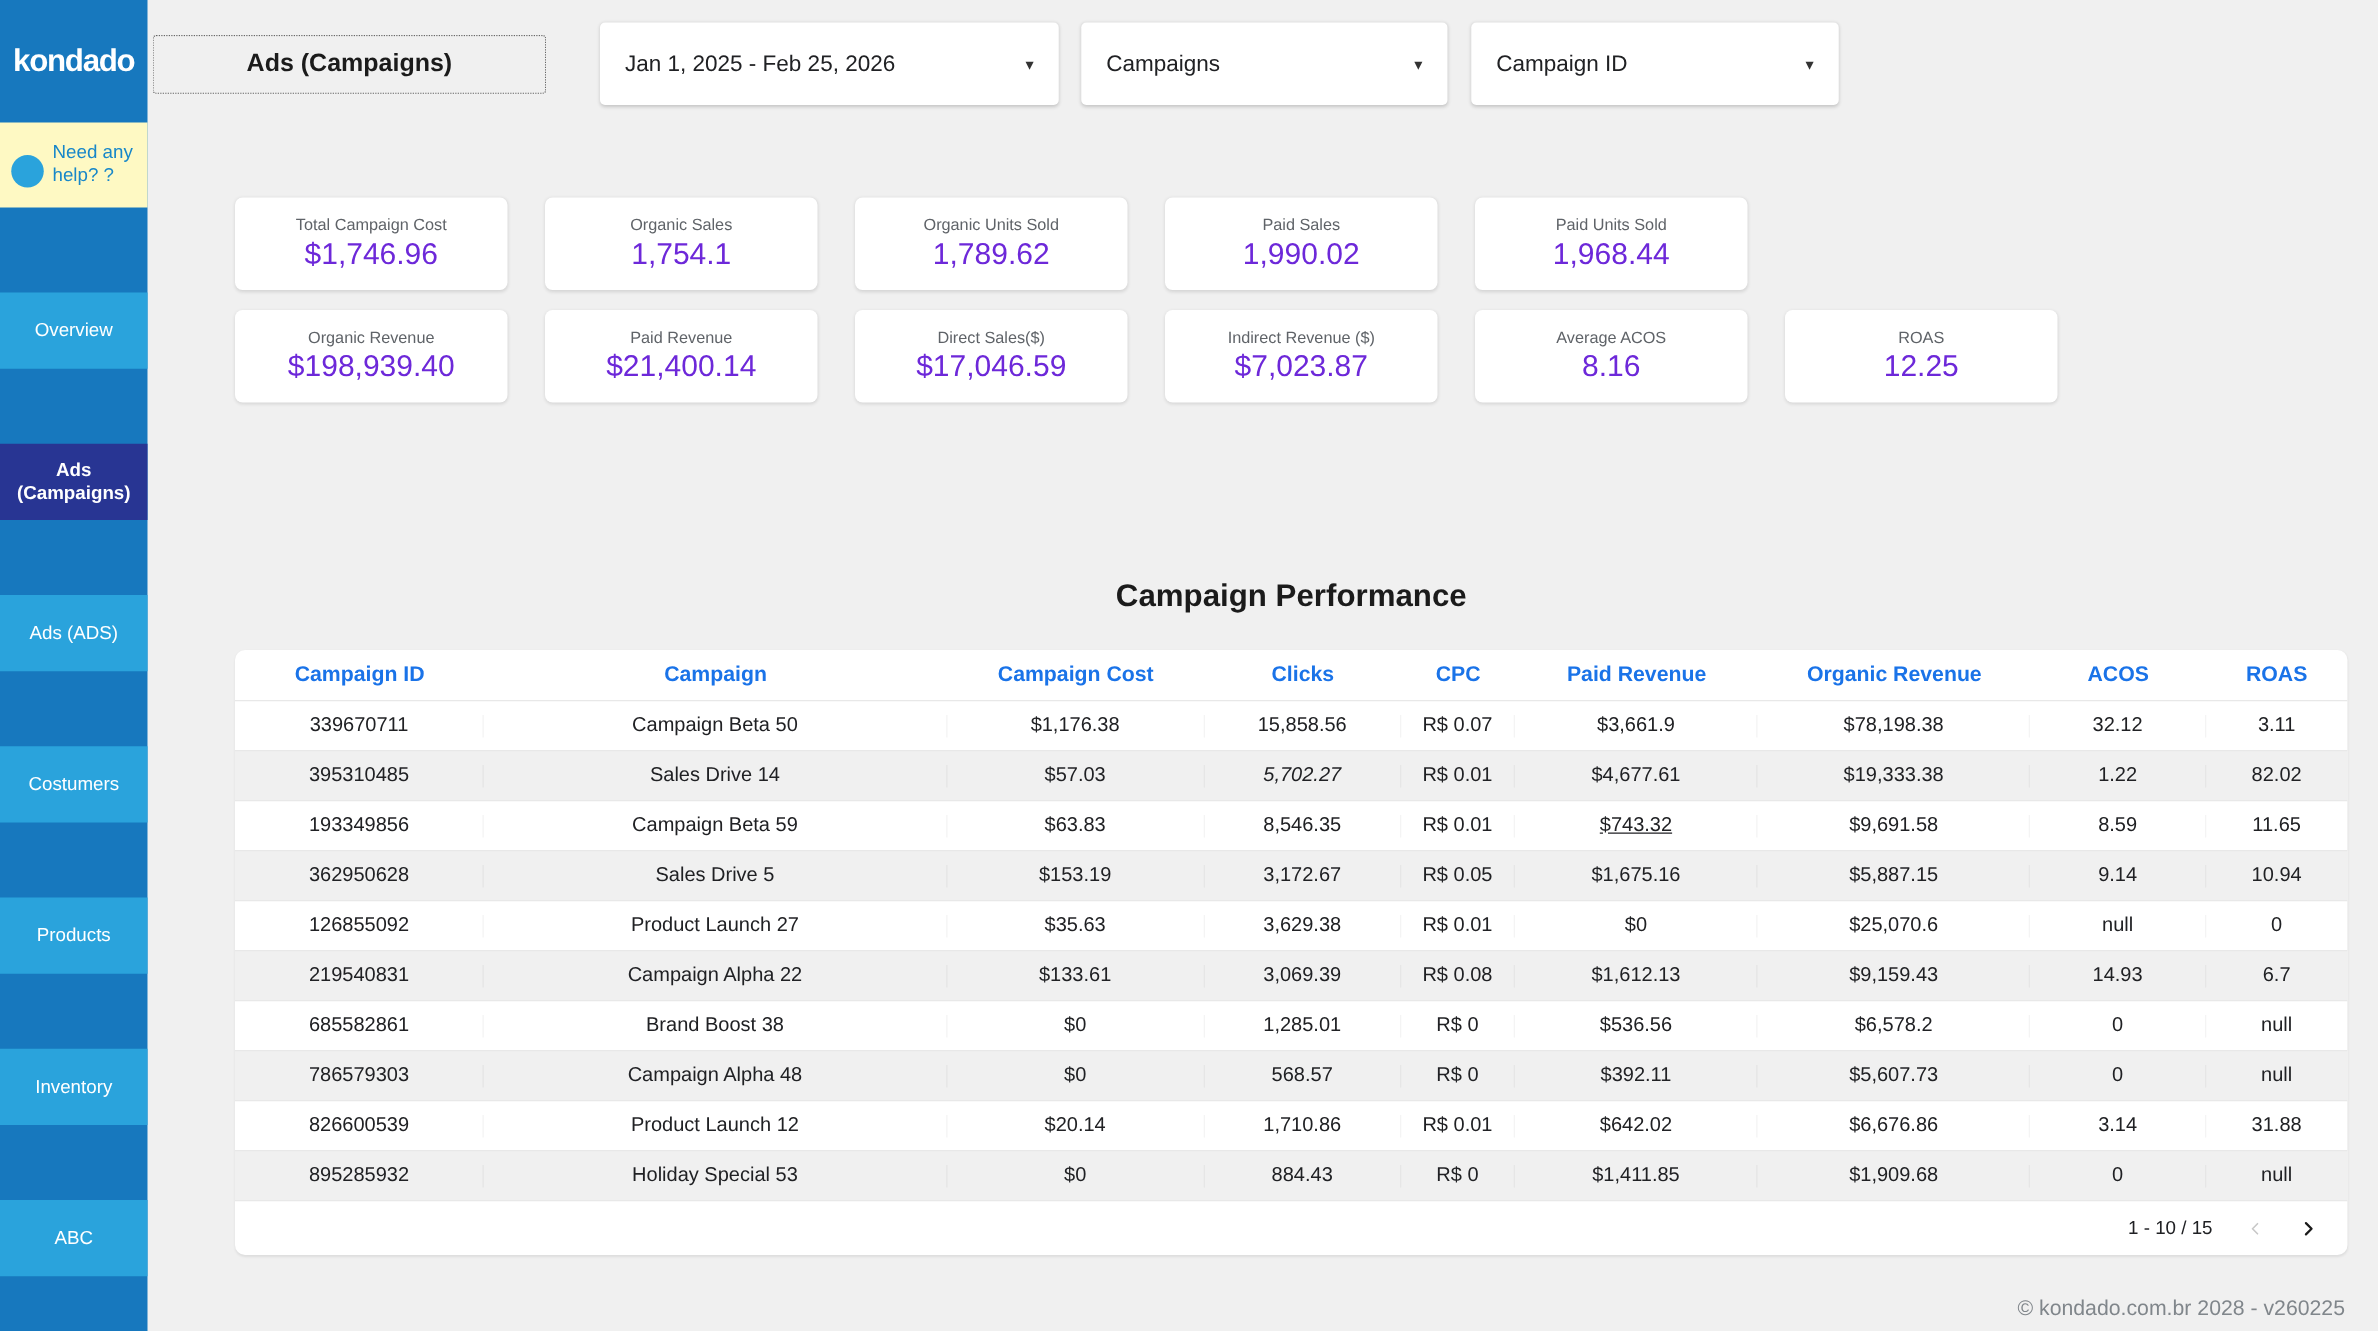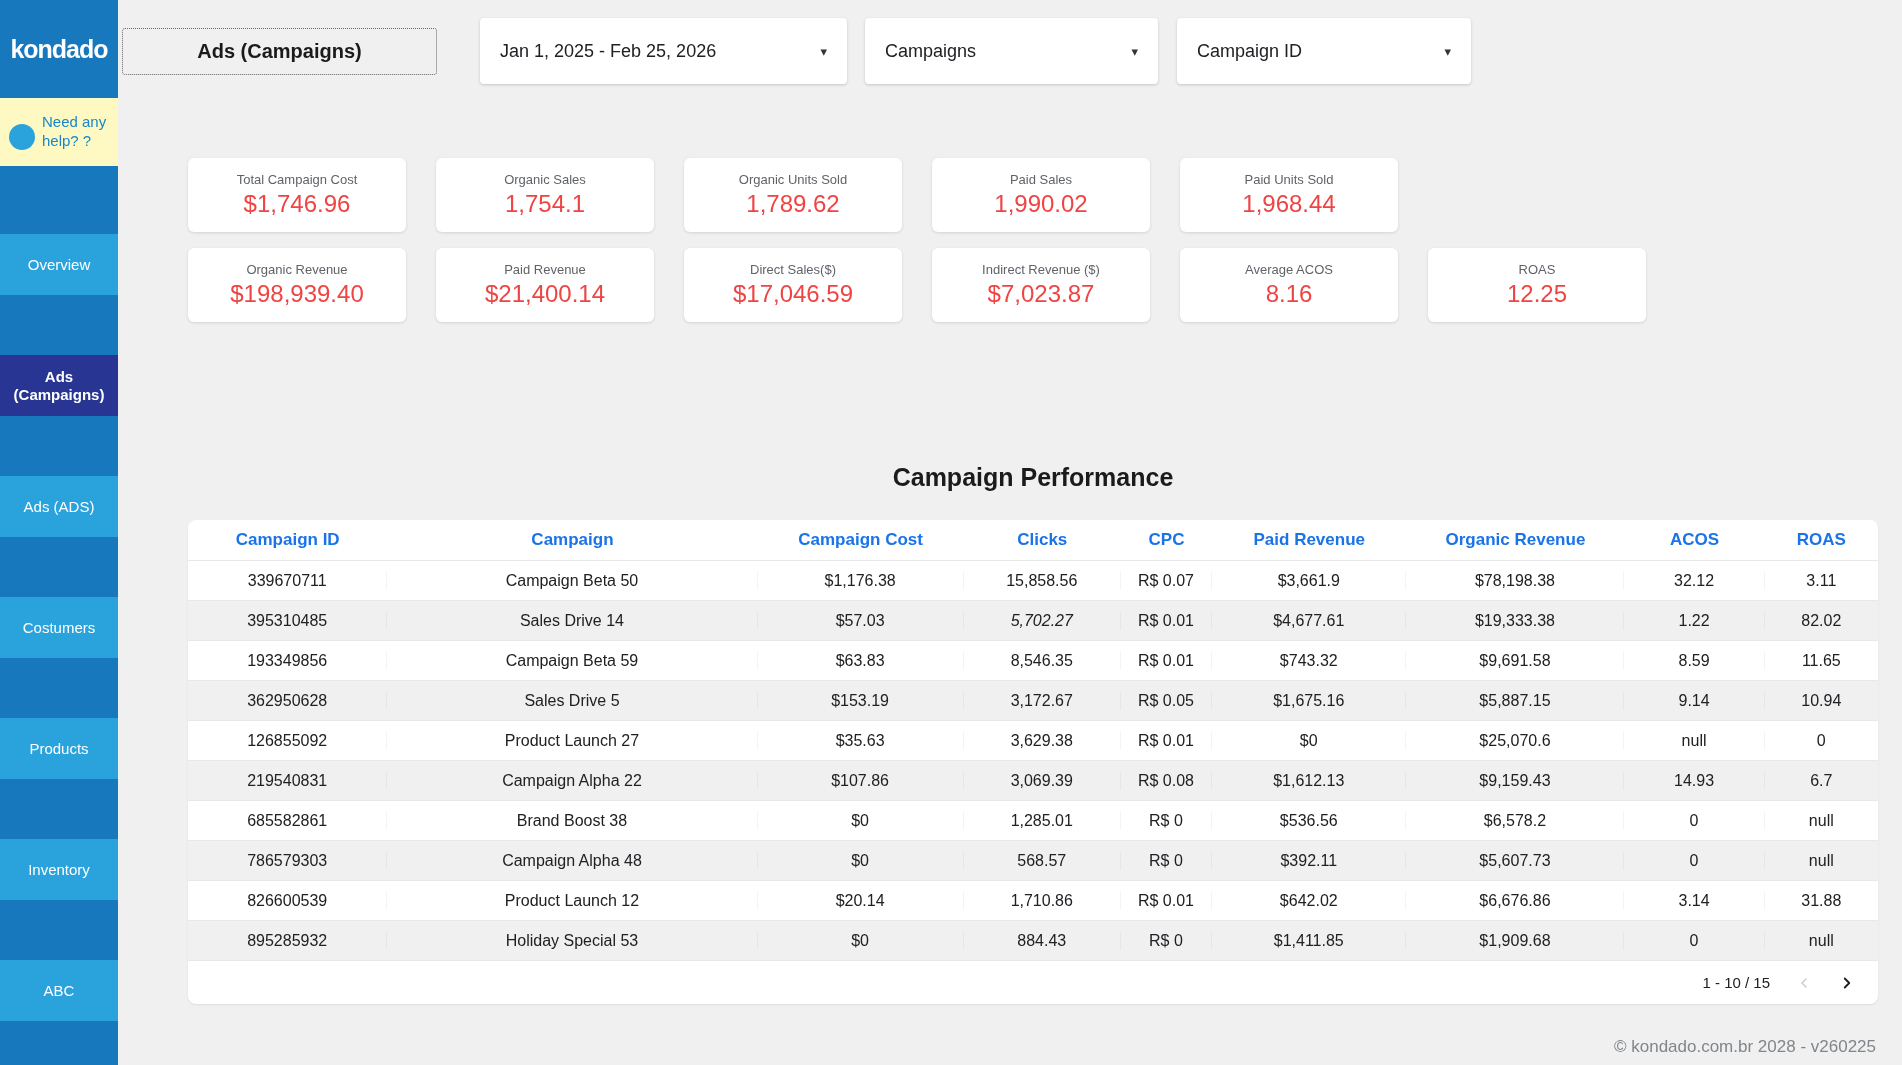--- a/index.html
+++ b/index.html
@@ -73,21 +73,21 @@
   .kpi-row1 { top: 158px; }
   .kpi-row2 { top: 248px; }
   .kpi-card {
     width: 218px; height: 74px;
     background: #ffffff; border-radius: 6px;
     box-shadow: 0 1px 3px rgba(0,0,0,0.12);
     display: flex; flex-direction: column; align-items: center; justify-content: center;
     gap: 3px;
   }
   .kpi-label { font-size: 13px; color: #5f6368; }
-  .kpi-value { font-size: 24px; color: #ef4444; }
+  .kpi-value { font-size: 24px; color: #6d28d9; }
 
   
   .table-section { position: absolute; left: 70px; top: 462px; width: 1690px; }
   .table-title {
     text-align: center; font-size: 25px; font-weight: bold; color: #1b1b1b;
     height: 30px; line-height: 30px; margin-bottom: 28px;
   }
   .table {
     background: #ffffff; border-radius: 8px; overflow: hidden;
     box-shadow: 0 1px 2px rgba(0,0,0,0.08);
@@ -256,21 +256,21 @@
             <div class="td" style="width: 12.9%;">$19,333.38</div>
             <div class="td" style="width: 8.3%;">1.22</div>
             <div class="td" style="width: 6.7%;">82.02</div>
           </div>
           <div class="tr">
             <div class="td" style="width: 11.8%;">193349856</div>
             <div class="td" style="width: 21.9%;">Campaign Beta 59</div>
             <div class="td" style="width: 12.2%;">$63.83</div>
             <div class="td" style="width: 9.3%;">8,546.35</div>
             <div class="td" style="width: 5.4%;">R$ 0.01</div>
-            <div class="td" style="width: 11.5%;">$743.32</div>
+            <div class="td" style="width: 11.5%; text-decoration: underline;">$743.32</div>
             <div class="td" style="width: 12.9%;">$9,691.58</div>
             <div class="td" style="width: 8.3%;">8.59</div>
             <div class="td" style="width: 6.7%;">11.65</div>
           </div>
           <div class="tr">
             <div class="td" style="width: 11.8%;">362950628</div>
             <div class="td" style="width: 21.9%;">Sales Drive 5</div>
             <div class="td" style="width: 12.2%;">$153.19</div>
             <div class="td" style="width: 9.3%;">3,172.67</div>
             <div class="td" style="width: 5.4%;">R$ 0.05</div>
@@ -286,21 +286,21 @@
             <div class="td" style="width: 9.3%;">3,629.38</div>
             <div class="td" style="width: 5.4%;">R$ 0.01</div>
             <div class="td" style="width: 11.5%;">$0</div>
             <div class="td" style="width: 12.9%;">$25,070.6</div>
             <div class="td" style="width: 8.3%;">null</div>
             <div class="td" style="width: 6.7%;">0</div>
           </div>
           <div class="tr">
             <div class="td" style="width: 11.8%;">219540831</div>
             <div class="td" style="width: 21.9%;">Campaign Alpha 22</div>
-            <div class="td" style="width: 12.2%;">$107.86</div>
+            <div class="td" style="width: 12.2%;">$133.61</div>
             <div class="td" style="width: 9.3%;">3,069.39</div>
             <div class="td" style="width: 5.4%;">R$ 0.08</div>
             <div class="td" style="width: 11.5%;">$1,612.13</div>
             <div class="td" style="width: 12.9%;">$9,159.43</div>
             <div class="td" style="width: 8.3%;">14.93</div>
             <div class="td" style="width: 6.7%;">6.7</div>
           </div>
           <div class="tr">
             <div class="td" style="width: 11.8%;">685582861</div>
             <div class="td" style="width: 21.9%;">Brand Boost 38</div>

